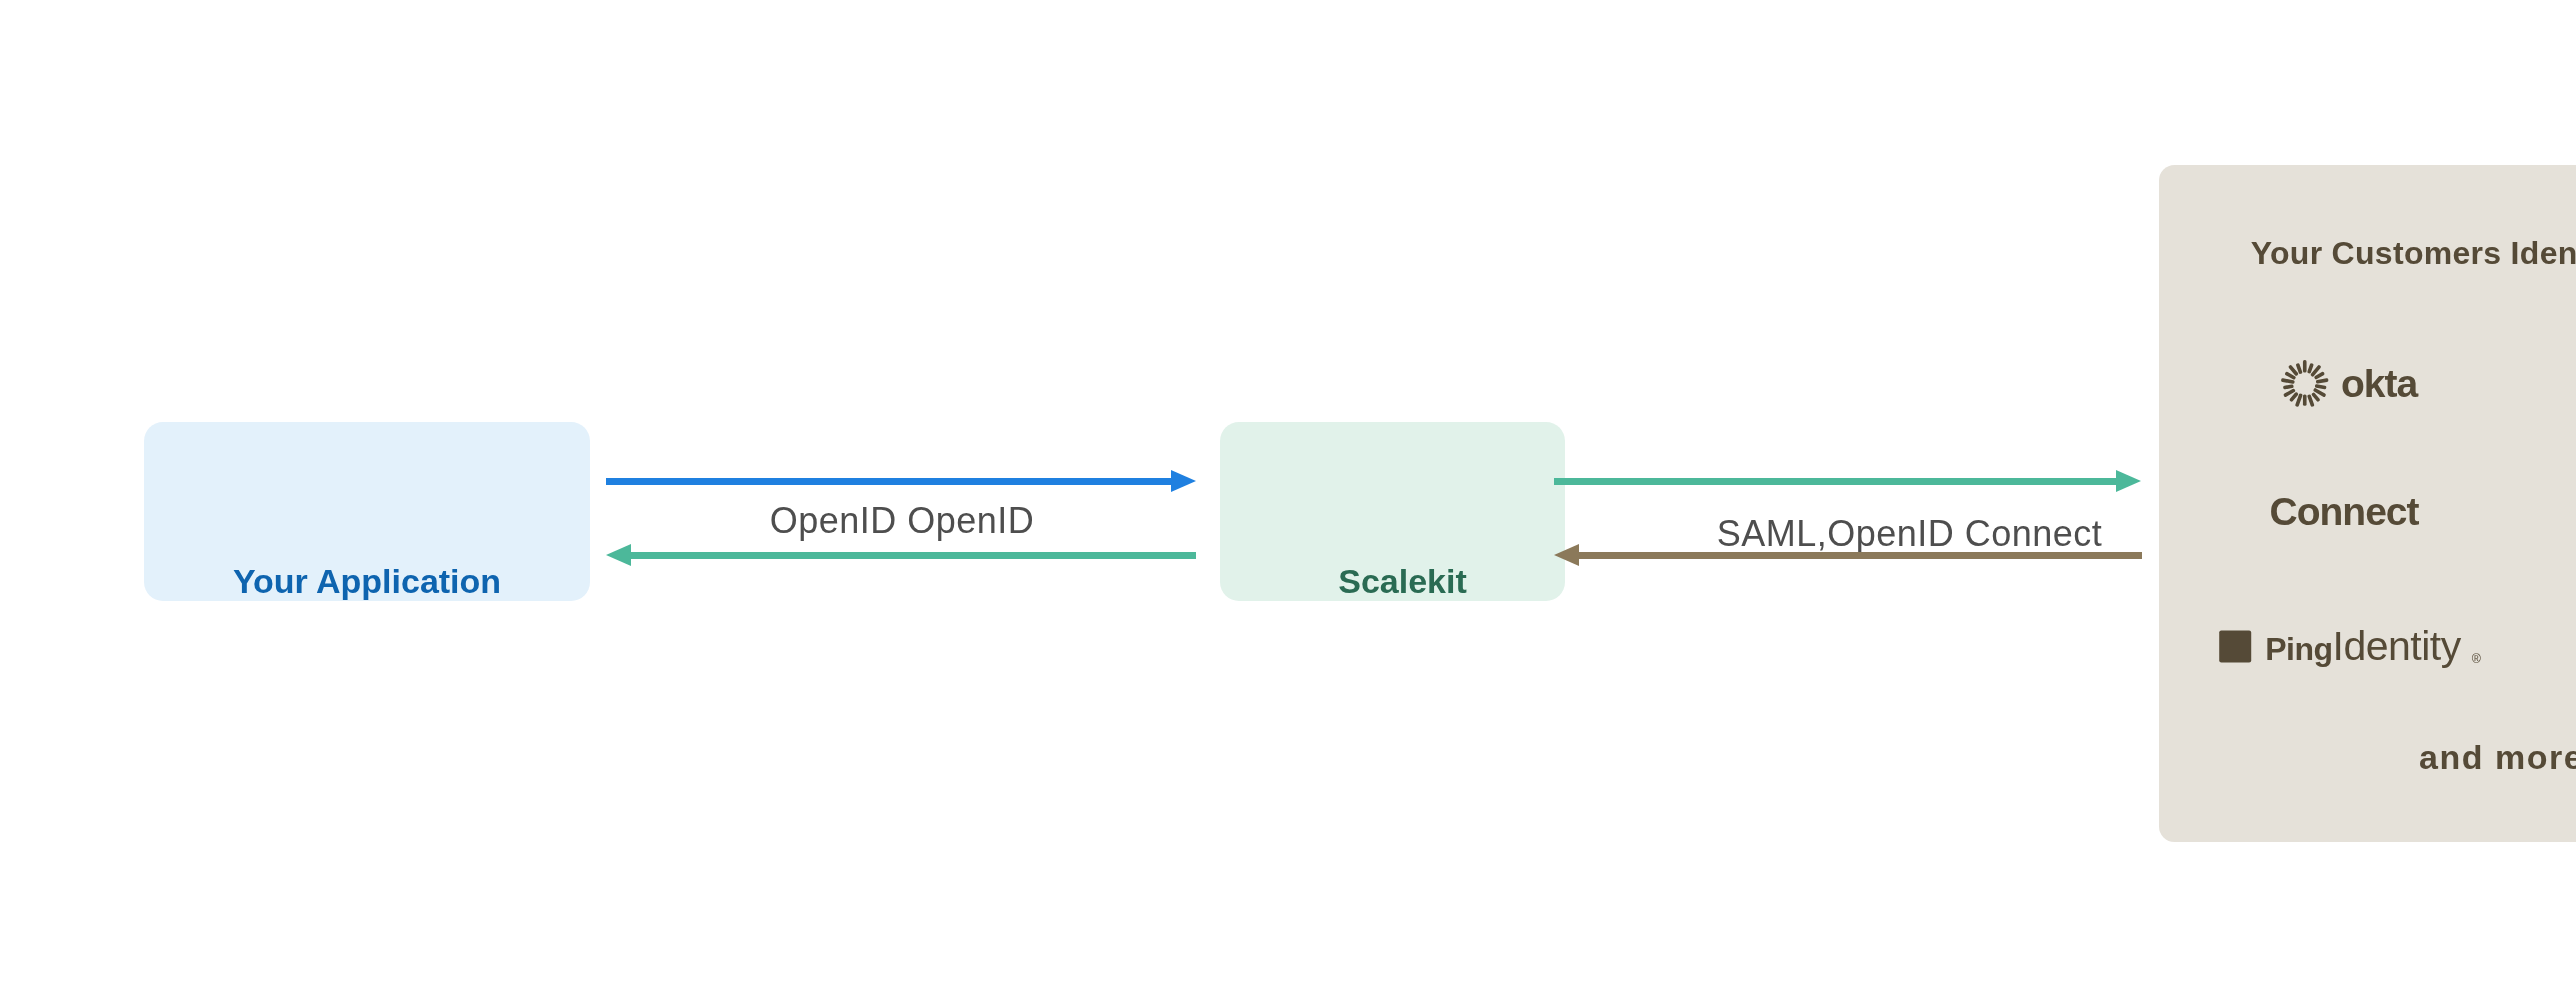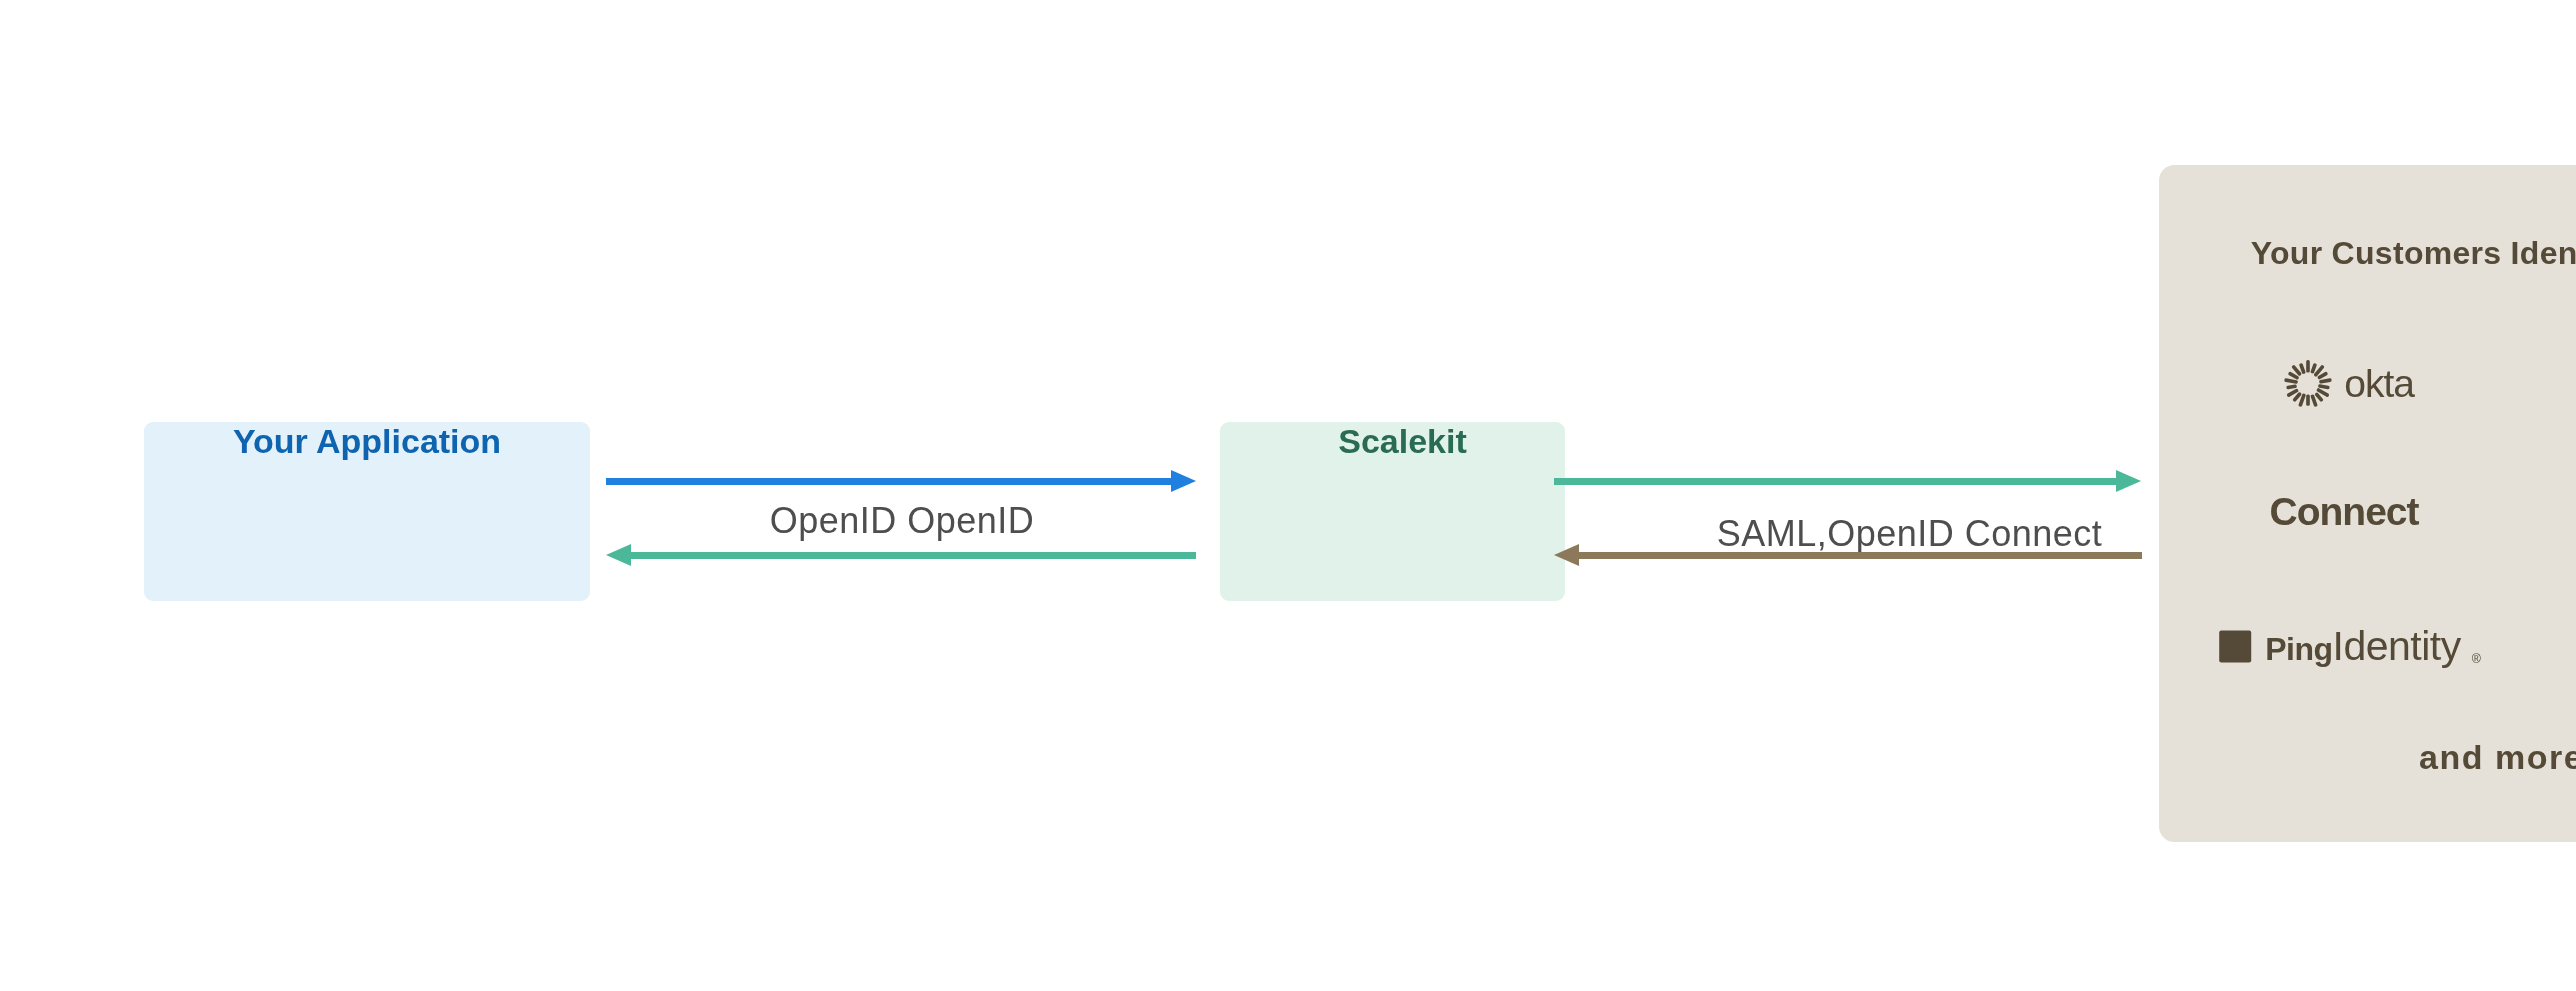--- a/index.html
+++ b/index.html
@@ -3,22 +3,22 @@
 <meta charset="utf-8">
 <style>
   html, body { margin: 0; padding: 0; }
   body {
     width: 2976px; height: 991px; position: relative;
     background: var(--canvas-bg, #ffffff);
     font-family: "Liberation Sans", "DejaVu Sans", sans-serif;
     overflow: hidden;
   }
   .box {
-    position: absolute; display: flex; align-items: flex-start; justify-content: center;
-    border-radius: 9px;
+    position: absolute; display: flex; align-items: flex-end; justify-content: center;
+    border-radius: 19px;
   }
   #app-box { left: 144px; top: 422px; width: 446px; height: 179px; background: var(--app-box-bg, #e3f1fb); }
   #scalekit-box { left: 1220px; top: 422px; width: 325px; height: 179px; background: var(--scalekit-box-bg, #e1f2ea); padding-left: 20px; }
   .box-label { font-size: 34px; font-weight: 700; letter-spacing: 0px; }
   #app-box .box-label { color: var(--app-box-text, #0e64af); }
   #scalekit-box .box-label { color: var(--scalekit-box-text, #2a6b53); }
 
   .arrow-bar { position: absolute; height: 6.7px; }
   .arrow-head { position: absolute; width: 0; height: 0; border-top: 11.3px solid transparent; border-bottom: 11.3px solid transparent; }
   .head-right { border-left: 25px solid; }
@@ -55,21 +55,21 @@
     color: var(--panel-text, #554a37);
   }
   .provider-cell {
     position: absolute; transform: translate(-50%, -50%);
     display: flex; align-items: center; white-space: nowrap;
     color: var(--panel-text, #554a37);
   }
   #cell-okta      { left: 189px;  top: 219px; gap: 10.3px; }
   #cell-google    { left: 185px;  top: 347px; }
   #cell-ping      { left: 191px;  top: 481px; gap: 14px; }
-  .wm-okta      { font-size: 39px; font-weight: 400; letter-spacing: -1px; }
+  .wm-okta      { font-size: 39px; font-weight: 700; letter-spacing: -1px; }
   .wm-google    { font-size: 39px; font-weight: 700; letter-spacing: -1px; }
   .wm-ping-bold { font-size: 32px; font-weight: 700; letter-spacing: -0.5px; }
   .wm-ping-reg  { font-size: 41px; font-weight: 400; letter-spacing: -0.5px; }
   .tm-mark { font-size: 12.4px; font-weight: 400; align-self: flex-end; margin-bottom: 4.1px; margin-left: 2.1px; letter-spacing: 0; }
   .ping-square { width: 32px; height: 32px; background: var(--panel-text, #554a37); border-radius: 2.1px; }
   .logo-svg { display: block; }
   .logo-svg * { fill: var(--panel-text, #554a37); }
   #more-label {
     position: absolute; left: 359px; top: 592px; transform: translate(-50%, -50%);
     font-size: 34px; font-weight: 700; letter-spacing: 1.5px;

